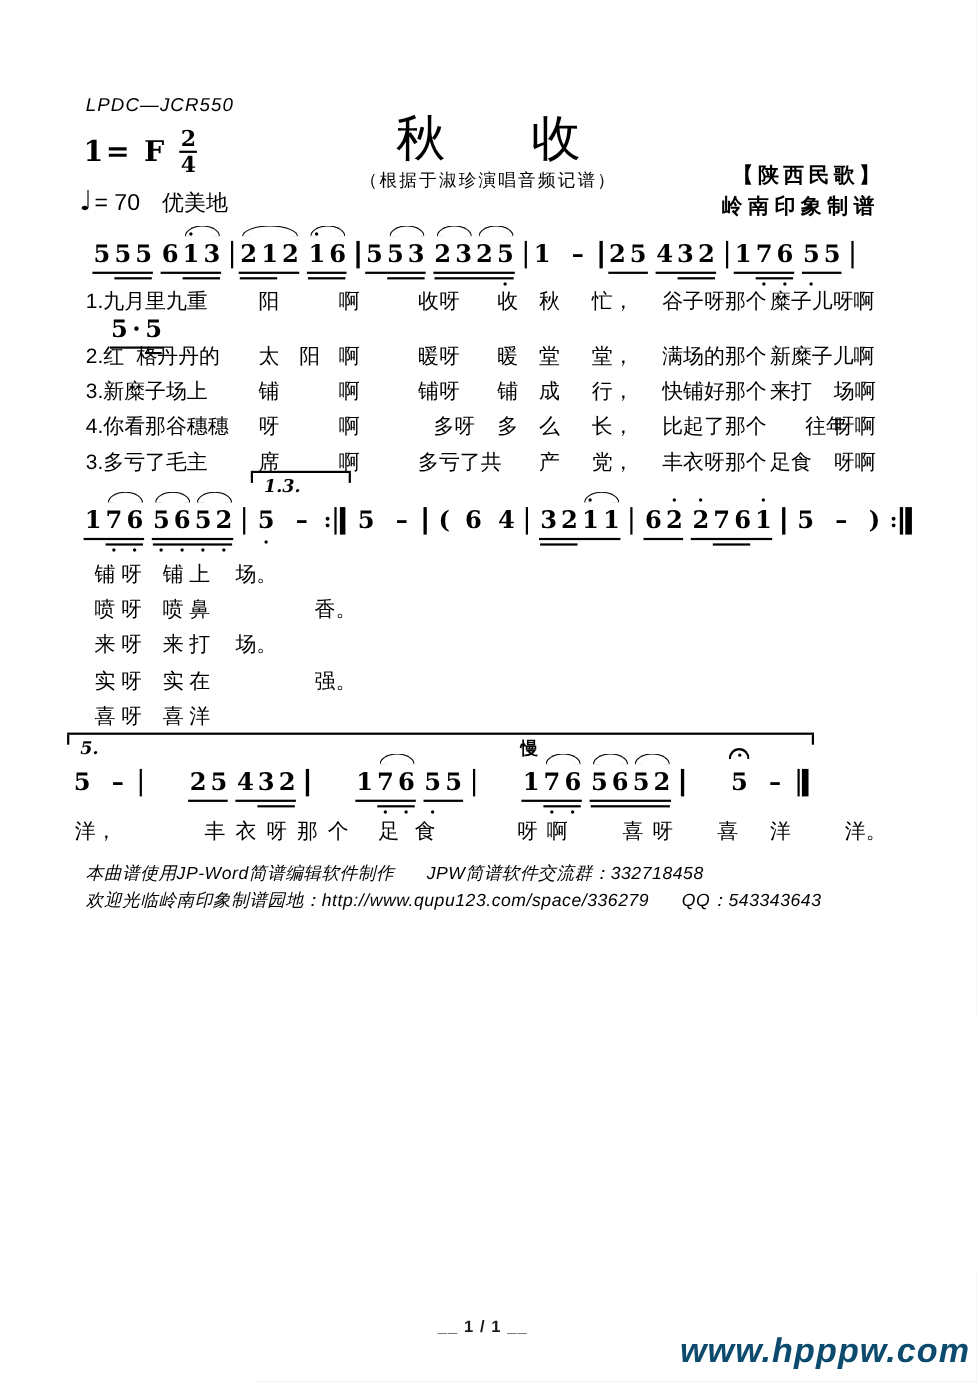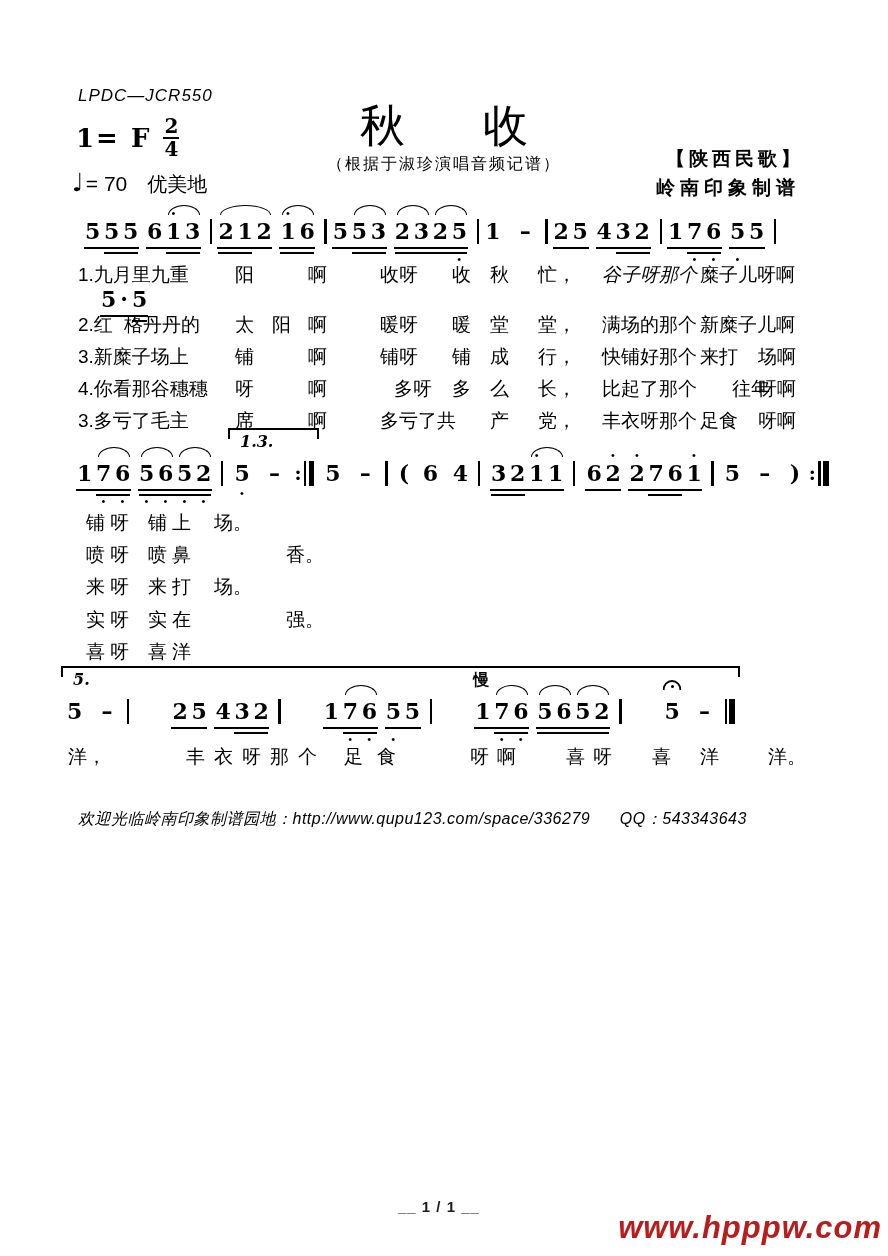--- a/index.html
+++ b/index.html
@@ -58,21 +58,21 @@
   .ann{position:absolute;font-size:16px;font-weight:bold;}
 
   
   .lyr{position:absolute;font-size:19px;line-height:22px;white-space:nowrap;}
 
   
   .footer{position:absolute;left:78px;font:italic 16px "Liberation Sans",sans-serif;white-space:pre;letter-spacing:0.5px;}
   .f1{top:784px;} .f2{top:809px;}
   .pagenum{position:absolute;left:398px;top:1198px;font-size:15px;letter-spacing:1px;color:#1a1a1a;font-weight:bold;}
   .watermark{position:absolute;right:6px;top:1210px;font:italic bold 31px "Liberation Sans",sans-serif;
-             color:#b91c1c;letter-spacing:1px;}
+             color:#0c4a6e;letter-spacing:1px;}
 </style>
 </head>
 <body>
 
 <div class="page">
   <div class="code">LPDC—JCR550</div>
   <div class="title">秋收</div>
 
   <div class="keysig">
     <span class="keymain">1= F</span>
@@ -537,21 +537,21 @@
       </div>
     </div>
   <div id="lyrics">
       <span class="lyr" style="left: 78px; top: 264px;">1.九月里九重</span>
       <span class="lyr" style="left: 235px; top: 264px;">阳</span>
       <span class="lyr" style="left: 308px; top: 264px;">啊</span>
       <span class="lyr" style="left: 380px; top: 264px;">收呀</span>
       <span class="lyr" style="left: 452px; top: 264px;">收</span>
       <span class="lyr" style="left: 490px; top: 264px;">秋</span>
       <span class="lyr" style="left: 538px; top: 264px;">忙，</span>
-      <span class="lyr" style="left: 602px; top: 264px; font-style: italic;">谷子呀那个</span>
+      <span class="lyr" style="left: 602px; top: 264px;">谷子呀那个</span>
       <span class="lyr" style="left: 700px; top: 264px;">糜子儿呀啊</span>
       <span class="lyr" style="left: 78px; top: 314px;">2.红</span>
       <span class="lyr" style="left: 124px; top: 314px;">格丹丹的</span>
       <span class="lyr" style="left: 235px; top: 314px;">太</span>
       <span class="lyr" style="left: 272px; top: 314px;">阳</span>
       <span class="lyr" style="left: 308px; top: 314px;">啊</span>
       <span class="lyr" style="left: 380px; top: 314px;">暖呀</span>
       <span class="lyr" style="left: 452px; top: 314px;">暖</span>
       <span class="lyr" style="left: 490px; top: 314px;">堂</span>
       <span class="lyr" style="left: 538px; top: 314px;">堂，</span>
@@ -613,16 +613,17 @@
       <span class="lyr" style="left: 68px; top: 746px;">洋，</span>
       <span class="lyr" style="left: 186px; top: 746px; letter-spacing: 9px;">丰衣呀那个</span>
       <span class="lyr" style="left: 344px; top: 746px; letter-spacing: 14px;">足食</span>
       <span class="lyr" style="left: 470px; top: 746px; letter-spacing: 8px;">呀啊</span>
       <span class="lyr" style="left: 566px; top: 746px; letter-spacing: 8px;">喜呀</span>
       <span class="lyr" style="left: 652px; top: 746px;">喜</span>
       <span class="lyr" style="left: 700px; top: 746px;">洋</span>
       <span class="lyr" style="left: 768px; top: 746px;">洋。</span>
     </div>
 
+  <div class="footer f1">本曲谱使用JP-Word简谱编辑软件制作      JPW简谱软件交流群：332718458</div>
   <div class="footer f2">欢迎光临岭南印象制谱园地：http://www.qupu123.com/space/336279      QQ：543343643</div>
   <div class="pagenum">__ 1 / 1 __</div>
   <div class="watermark">www.hpppw.com</div>
 </div>
 
 </body></html>

